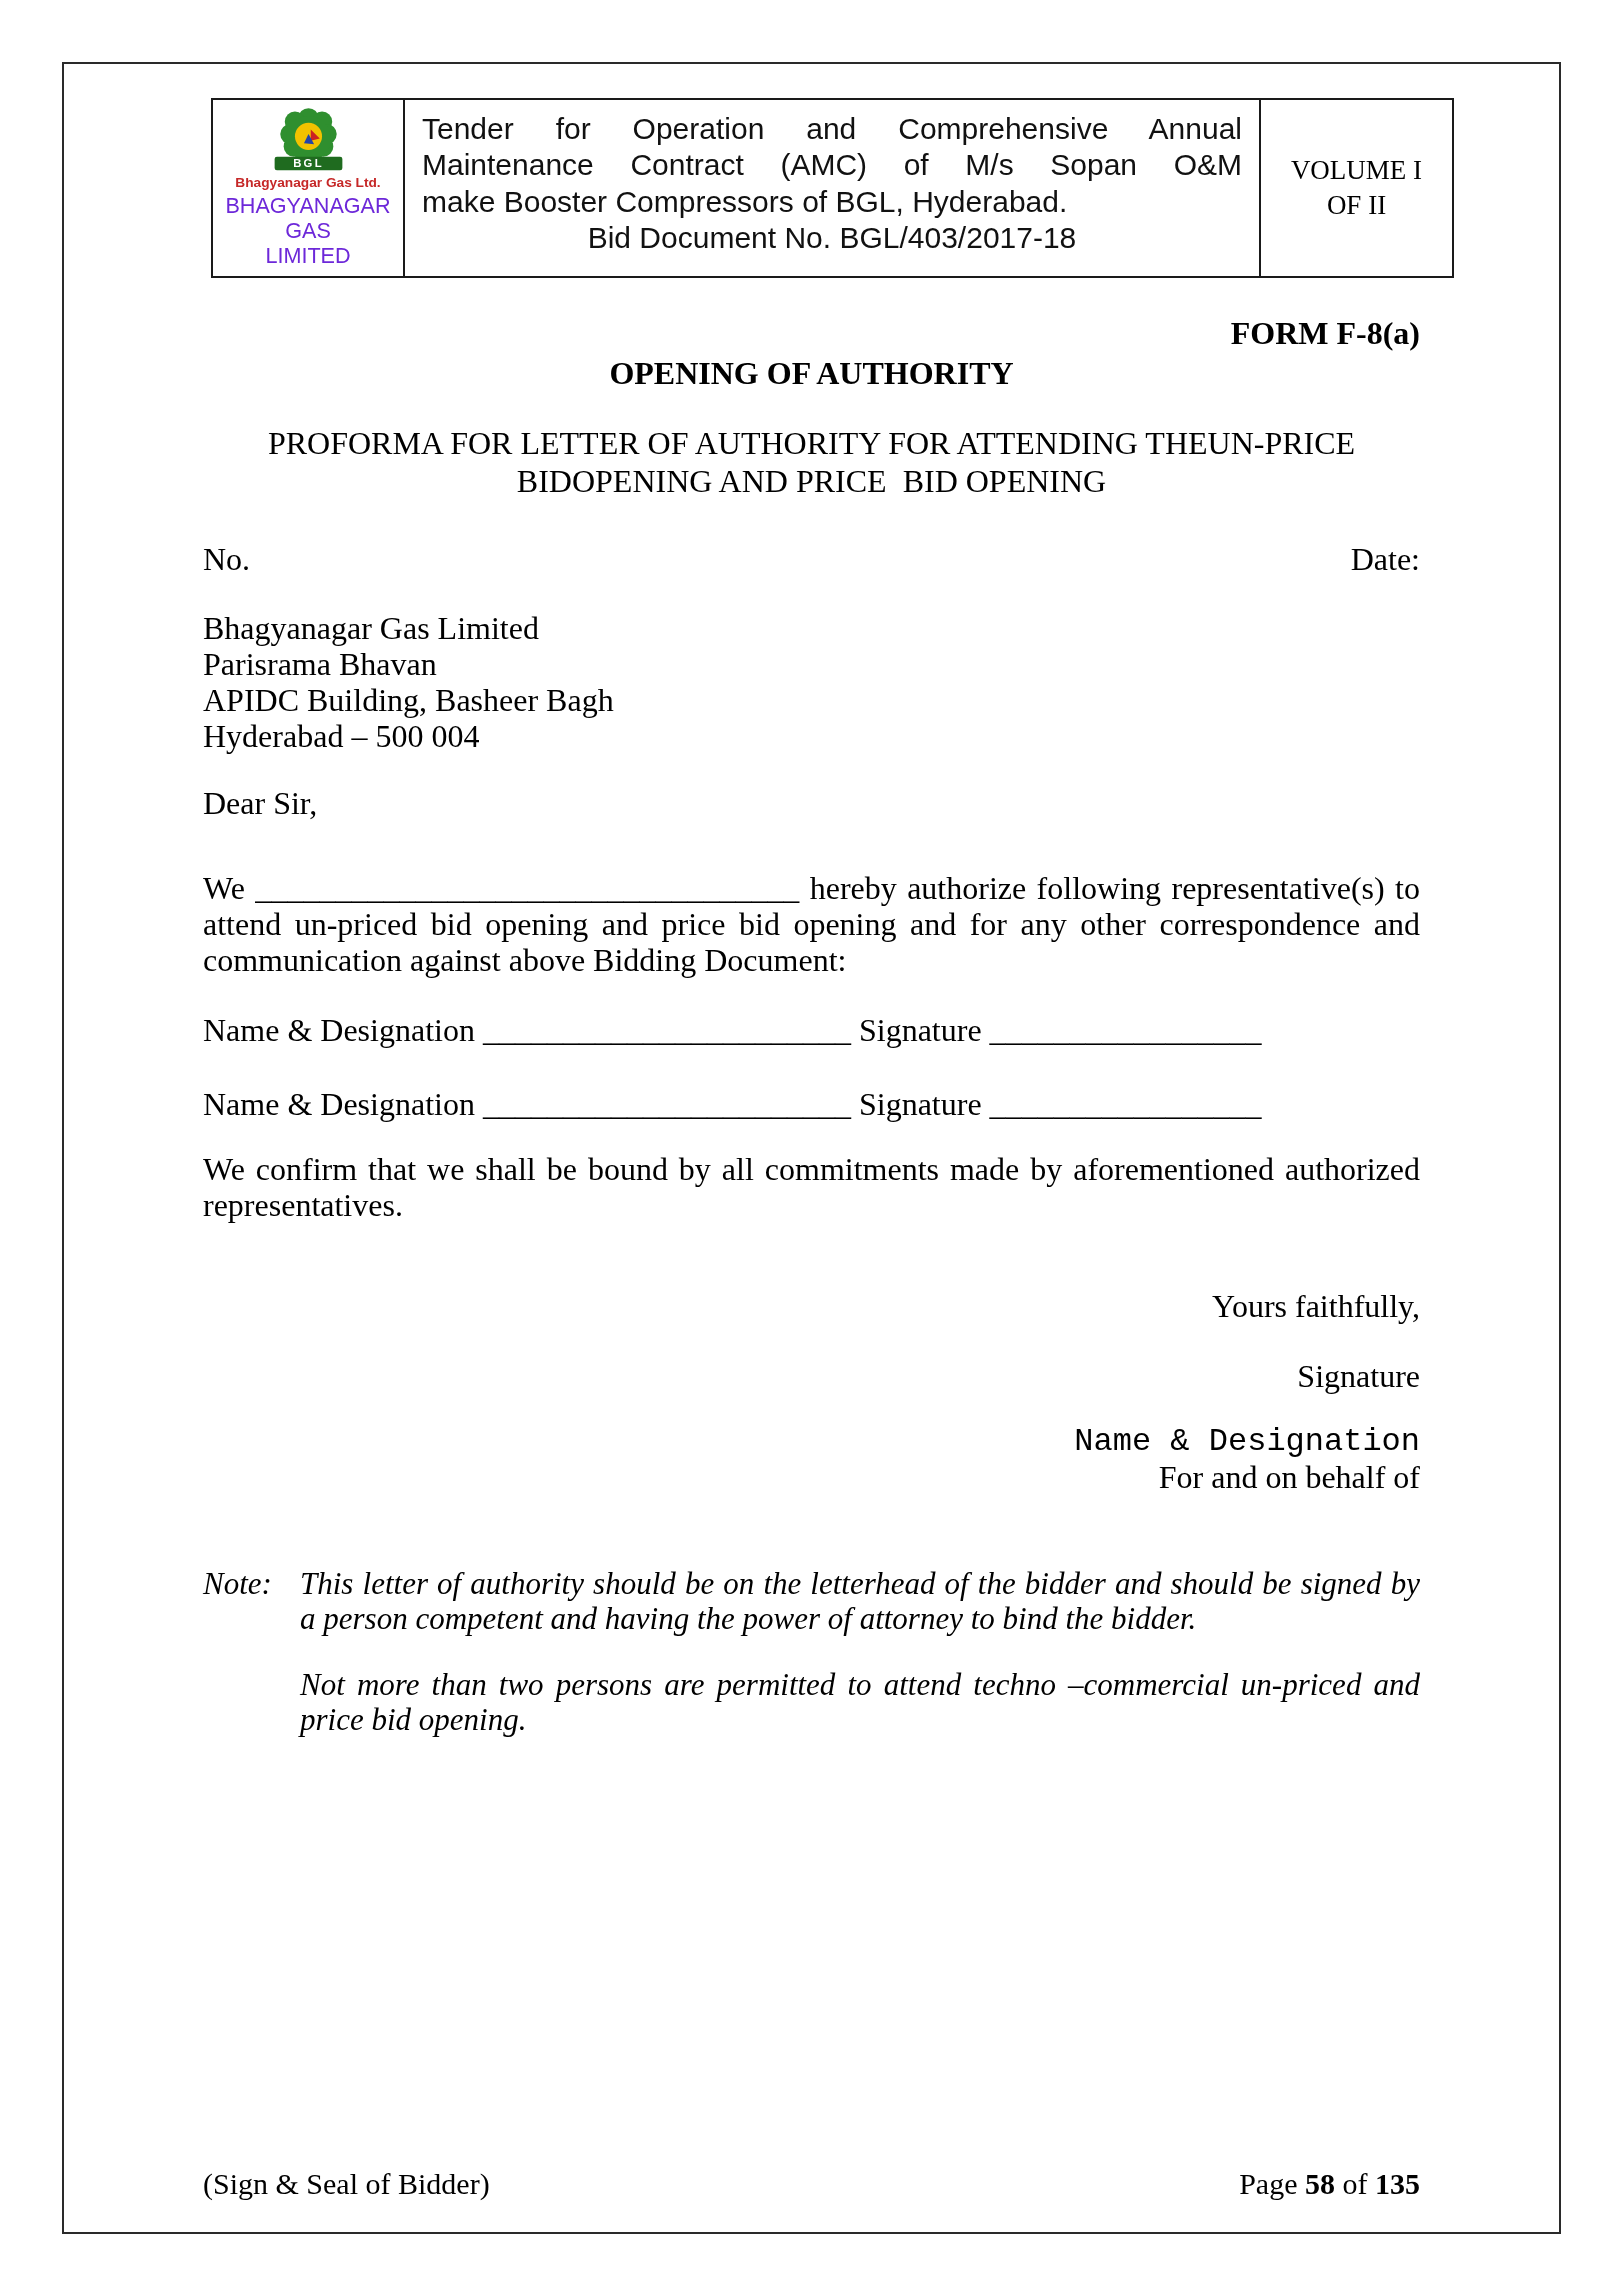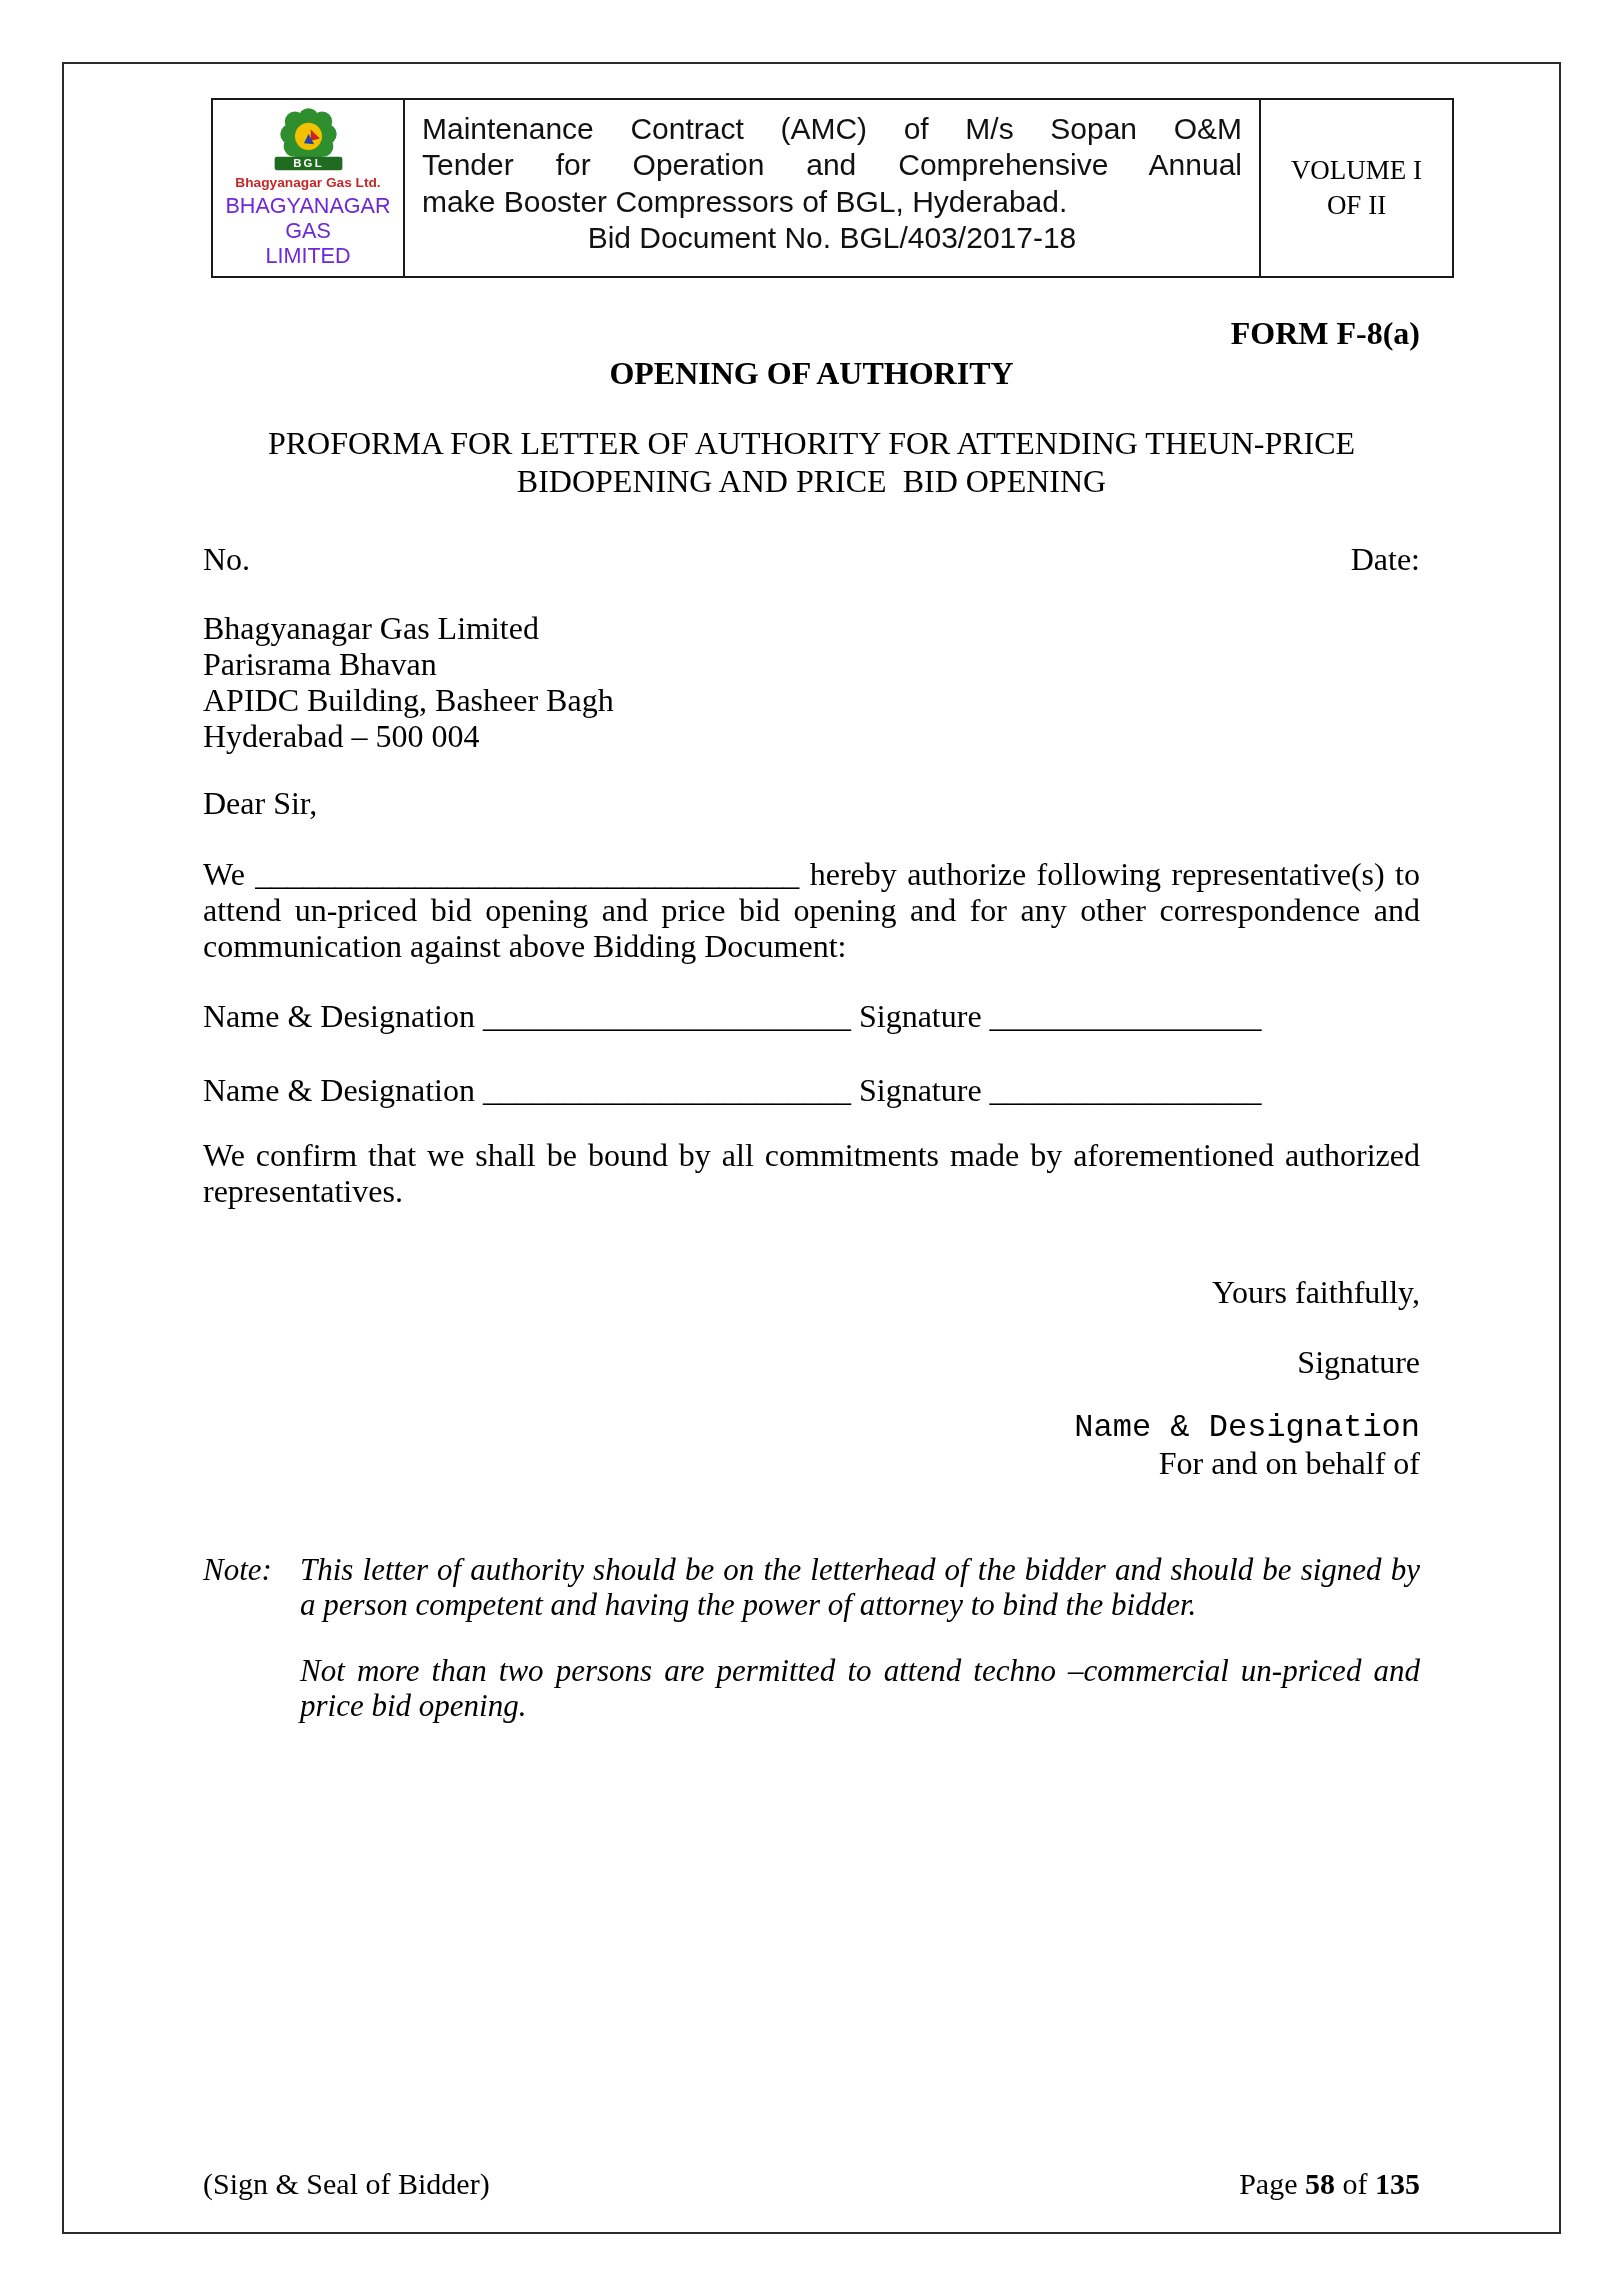--- a/index.html
+++ b/index.html
@@ -92,21 +92,21 @@
   }
   .ws-pre { white-space: pre-wrap; }
   .no-date-row {
     margin-top: 41px;
     display: flex;
     justify-content: space-between;
   }
   .address { margin-top: 34px; }
   .salutation { margin-top: 31px; }
   .authorize-para {
-    margin-top: 36px;
+    margin-top: 50px;
     text-align: justify;
   }
   .rep-line-1 { margin-top: 34px; }
   .rep-line-2 { margin-top: 38px; }
   .confirm-para {
     margin-top: 29.4px;
     text-align: justify;
   }
   .signoff-faithfully { margin-top: 65px; text-align: right; }
   .signoff-signature { margin-top: 34px; text-align: right; font-family: Liberation Serif, serif; }
@@ -163,22 +163,22 @@
         <text x="50" y="53.5" text-anchor="middle" font-family="Liberation Sans, sans-serif" font-size="10" font-weight="bold" letter-spacing="2" fill="#ffffff">BGL</text>
       </svg>
       <div class="logo-small">Bhagyanagar Gas Ltd.</div>
       <div class="logo-company">
         <div>BHAGYANAGAR GAS</div>
         <div>LIMITED</div>
       </div>
     </div>
 
     <div class="cell tender-cell">
+      <div class="tline jline">Tender for Operation and Comprehensive Annual</div>
       <div class="tline jline">Maintenance Contract (AMC) of M/s Sopan O&amp;M</div>
-      <div class="tline jline">Tender for Operation and Comprehensive Annual</div>
       <div class="tline">make Booster Compressors of BGL, Hyderabad.</div>
       <div class="bid-line">Bid Document No. BGL/403/2017-18</div>
     </div>
 
     <div class="cell volume-cell">
       <div>VOLUME I</div>
       <div>OF II</div>
     </div>
   </div>
 

